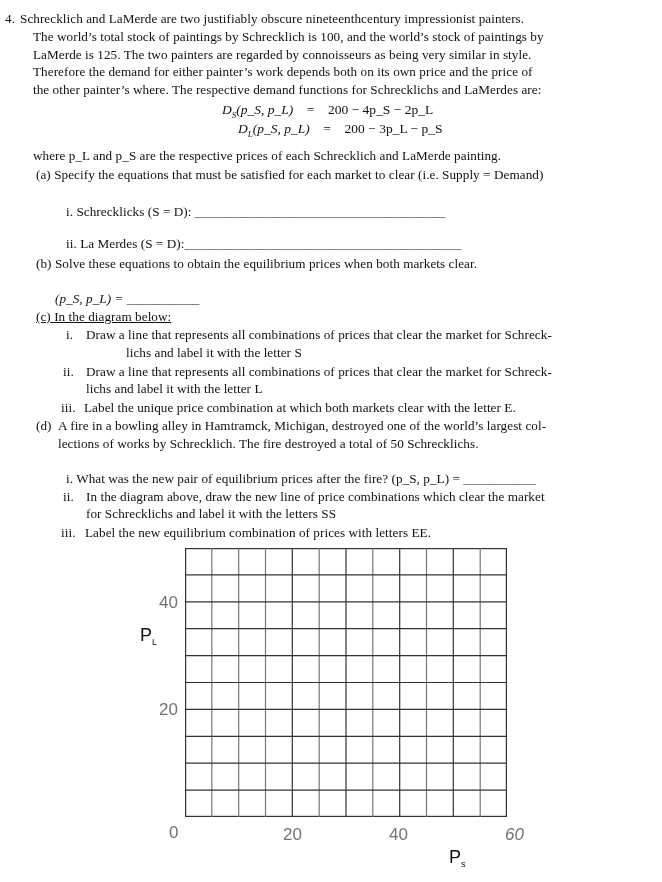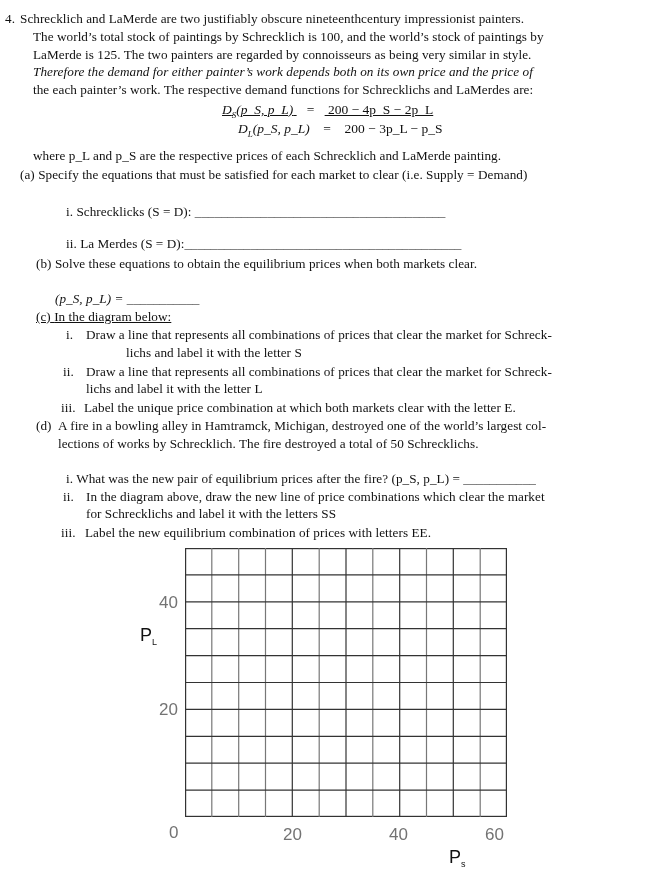--- a/index.html
+++ b/index.html
@@ -14,37 +14,37 @@
   .axis-label { position:absolute; font-family:"Liberation Sans",sans-serif; font-size:18px; color:#111; }
   .axis-label sub { font-size:9px; vertical-align:-4px; }
 </style>
 </head>
 <body>
 
 <div class="line" style="left:5px;top:10px;">4.</div>
 <div class="line" style="left:20px;top:10px;">Schrecklich and LaMerde are two justifiably obscure nineteenthcentury impressionist painters.</div>
 <div class="line" style="left:33px;top:28px;">The world’s total stock of paintings by Schrecklich is 100, and the world’s stock of paintings by</div>
 <div class="line" style="left:33px;top:46px;">LaMerde is 125.  The two painters are regarded by connoisseurs as being very similar in style.</div>
-<div class="line" style="left:33px;top:63px;font-style:italic;">Therefore the demand for either painter’s work depends both on its own price and the price of</div>
-<div class="line" style="left:33px;top:81px;">the each painter’s work.  The respective demand functions for Schrecklichs and LaMerdes are:</div>
+<div class="line" style="left:33px;top:63px;">Therefore the demand for either painter’s work depends both on its own price and the price of</div>
+<div class="line" style="left:33px;top:81px;">the other painter’s where.  The respective demand functions for Schrecklichs and LaMerdes are:</div>
 
-<div class="eq" style="left:222px;top:102px;text-decoration:underline;">
+<div class="eq" style="left:222px;top:102px;">
   <span class="it">D</span><sub class="it" style="font-size:9px">S</sub><span class="it">(p_S, p_L)</span>
   <span style="display:inline-block;width:28px;text-align:center">=</span>
   <span>200 − 4p_S − 2p_L</span>
 </div>
 <div class="eq" style="left:222px;top:121px;margin-left:16px;">
   <span class="it">D</span><sub class="it" style="font-size:9px">L</sub><span class="it">(p_S, p_L)</span>
   <span style="display:inline-block;width:28px;text-align:center">=</span>
   <span>200 − 3p_L − p_S</span>
 </div>
 
 <div class="line" style="left:33px;top:147px;">where p_L and p_S are the respective prices of each Schrecklich and LaMerde painting.</div>
 
-<div class="line" style="left:20px;top:166px;text-align:center;">
+<div class="line" style="left:36px;top:166px;text-align:center;">
   <span>(a)</span>
   <span>Specify the equations that must be satisfied for each market to clear (i.e. Supply = Demand)</span>
 </div>
 <div class="line" style="left:66px;top:203px;">
   <span>i.</span>
   <span>Schrecklicks (S = D):</span>
   <span class="dash">______________________________________</span>
 </div>
 <div class="line" style="left:66px;top:235px;">
   <span>ii.</span>
@@ -118,16 +118,16 @@
 
 <div class="tick" style="left:159px;top:593px;">40</div>
 <div class="tick" style="left:159px;top:700px;">20</div>
 <div class="axis-label" style="left:140px;top:625px;">
   <span>P</span><sub>L</sub>
 </div>
 
 <div class="tick" style="left:169px;top:823px;">0</div>
 <div class="tick" style="left:283px;top:825px;">20</div>
 <div class="tick" style="left:389px;top:825px;">40</div>
-<div class="tick" style="left:485px;top:825px;">60</div>
+<div class="tick" style="left:505px;top:825px;font-style:italic;">60</div>
 <div class="axis-label" style="left:449px;top:847px;">
   <span>P</span><sub>s</sub>
 </div>
 
 </body></html>

